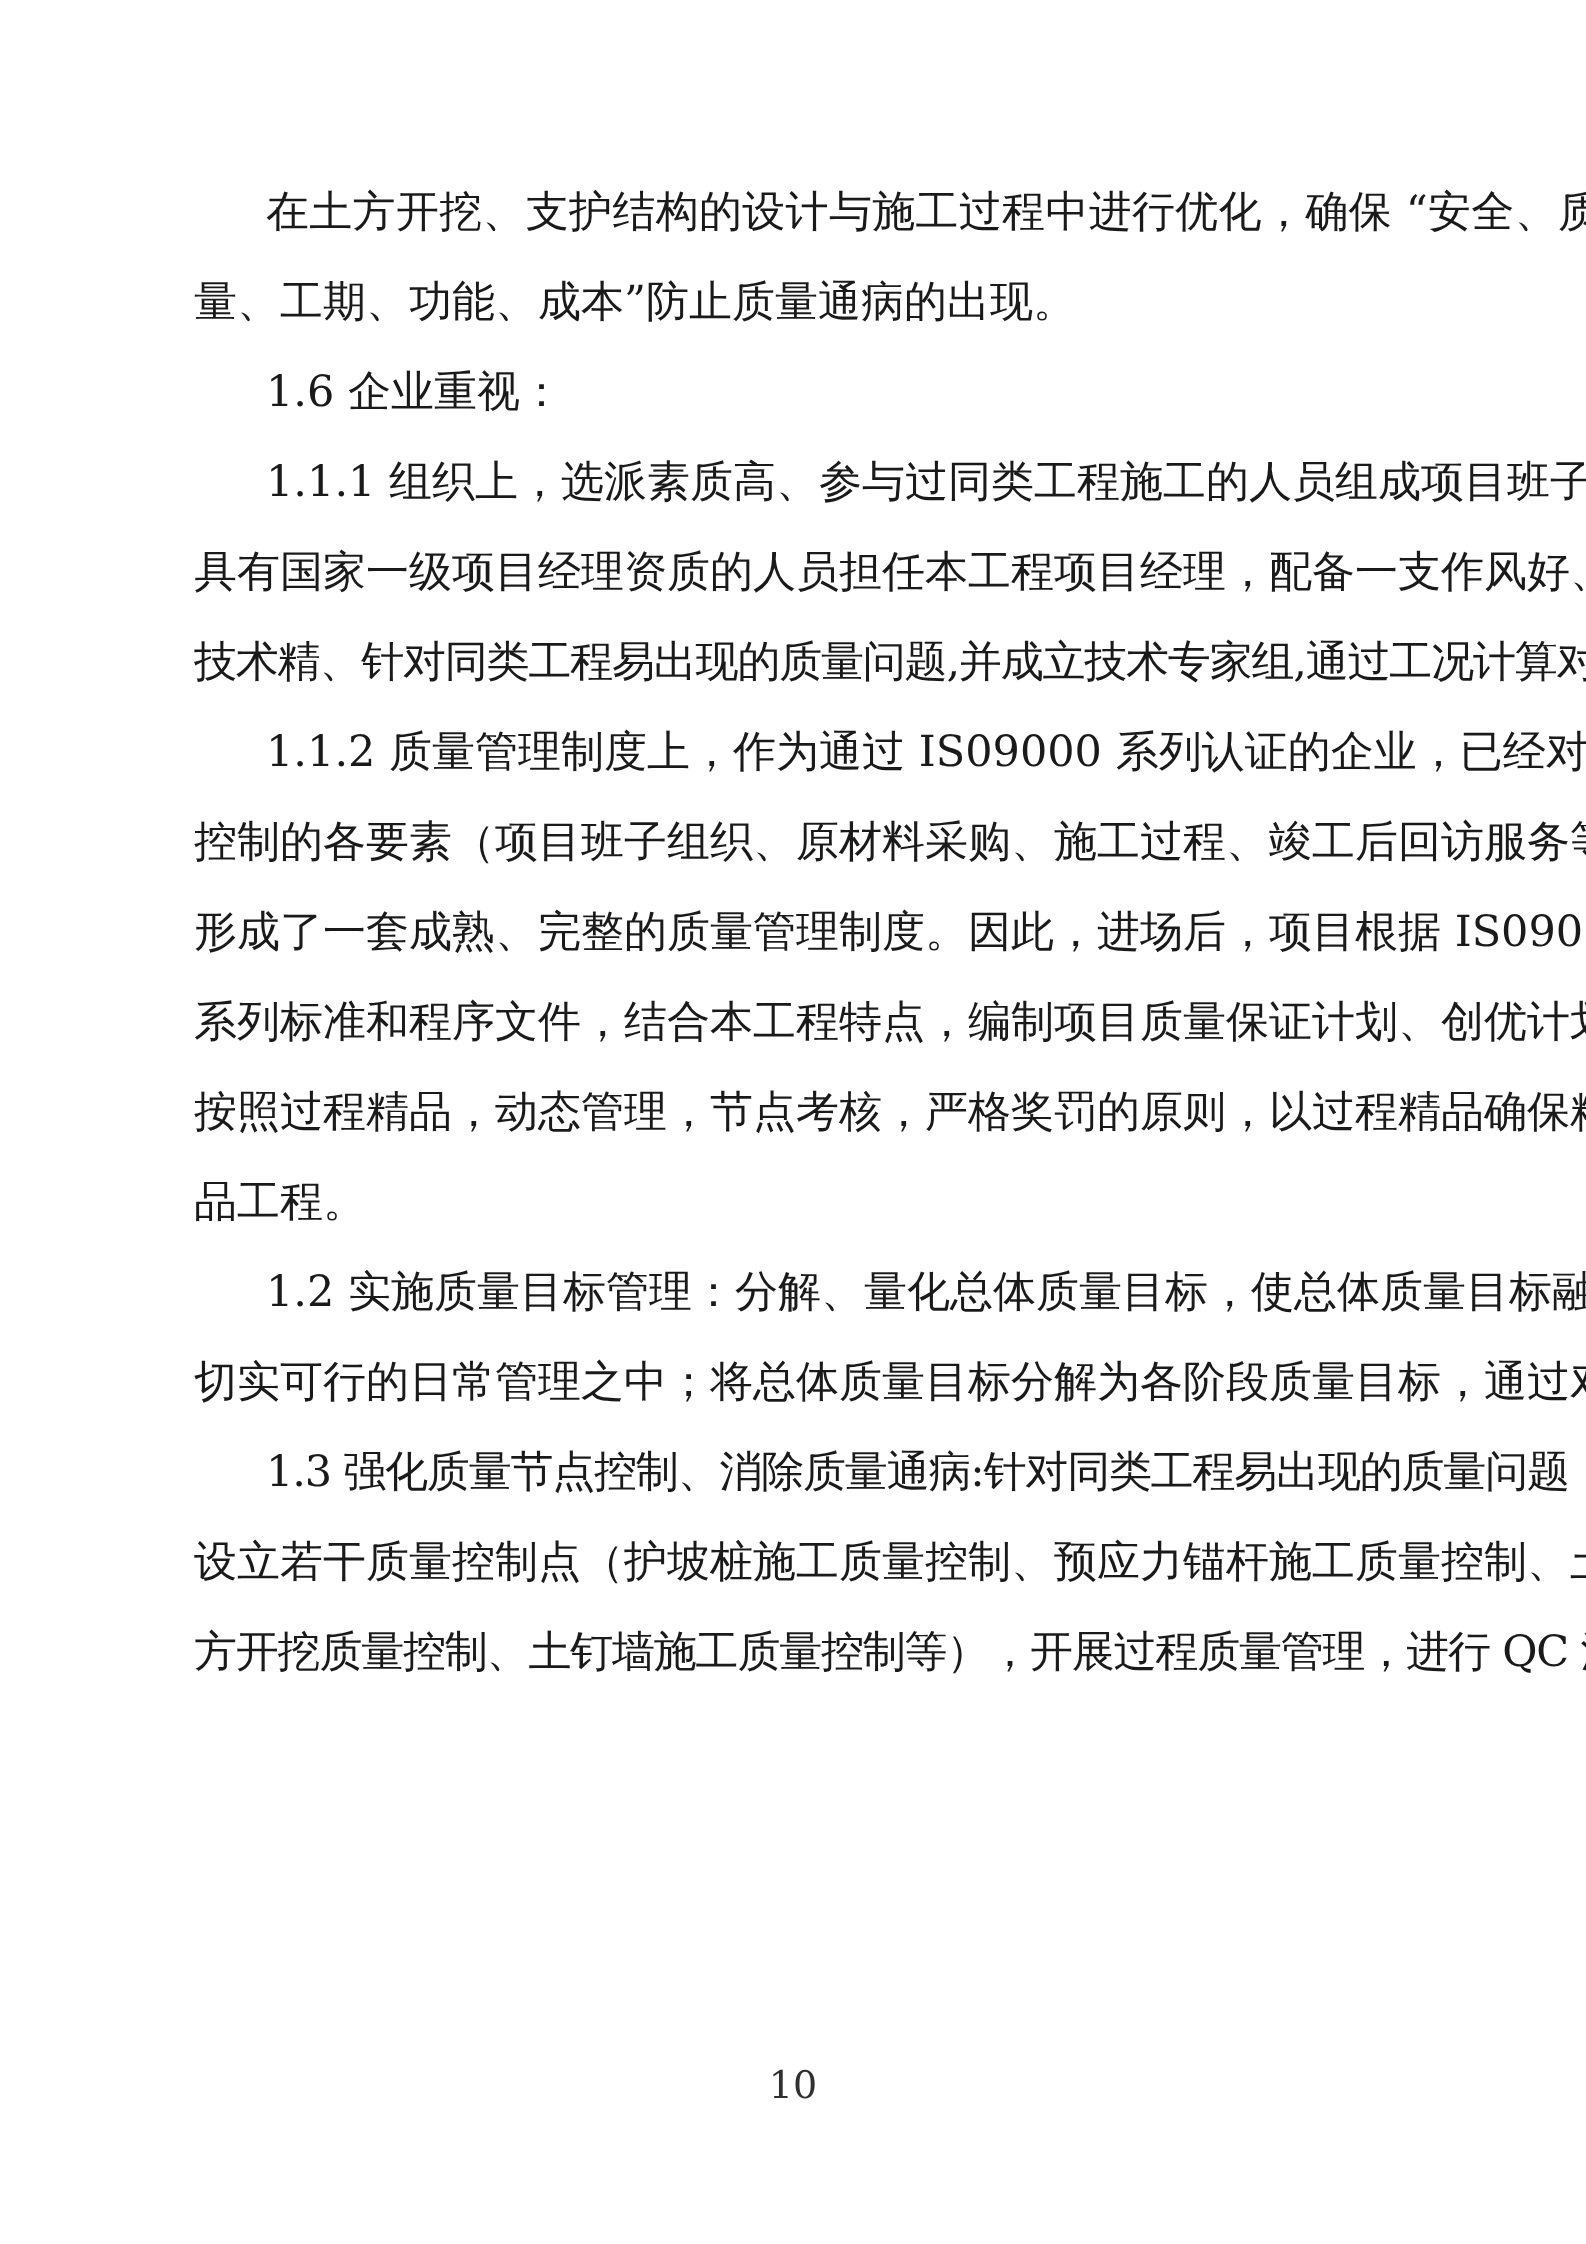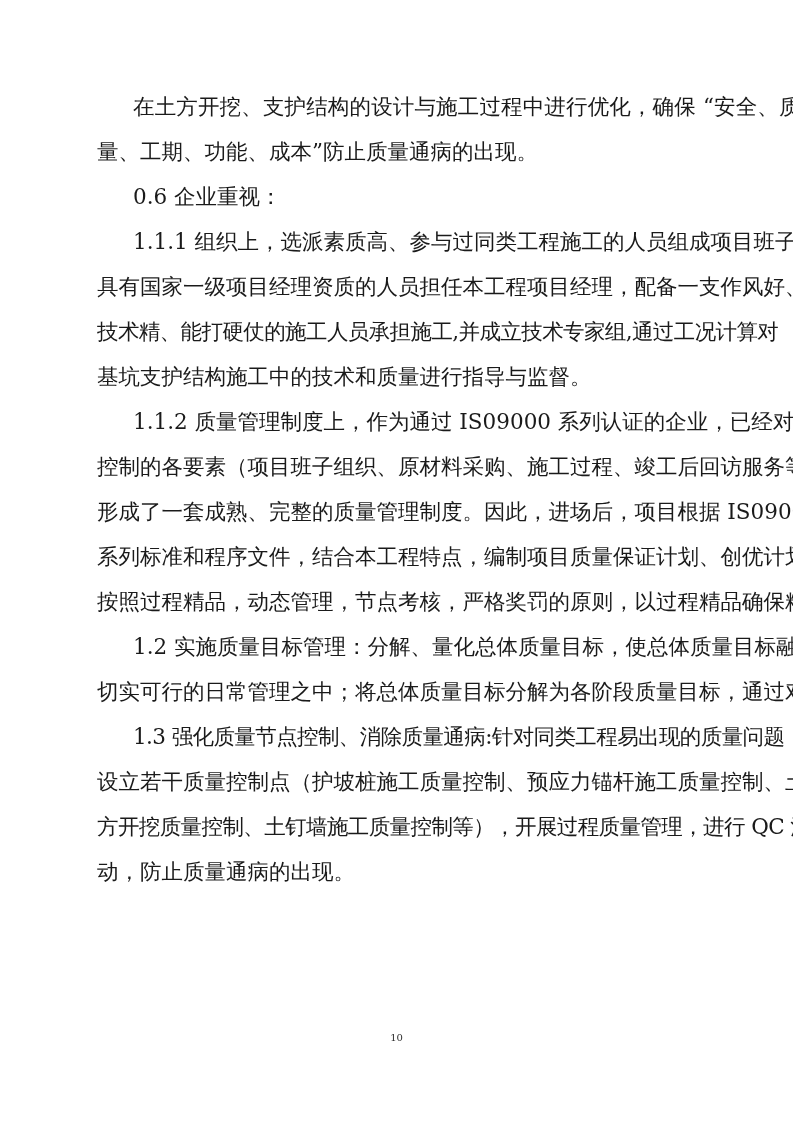--- a/index.html
+++ b/index.html
@@ -45,43 +45,42 @@
   }
   
   .ln.j1  { letter-spacing: 0.15px; }
   .ln.tight { letter-spacing: -0.6px; }
   .pagenum {
     position: absolute;
     left: 0;
     top: 1032px;
     width: 793px;
     text-align: center;
-    font-size: 10px;
+    font-size: 19px;
     font-family: "DejaVu Serif", "Liberation Serif", serif;
     color: #303030;
   }
 </style>
 </head>
 <body>
 
 <div class="page">
   <div class="content" id="body-container">
       <span class="ln indent j1">在土方开挖、支护结构的设计与施工过程中进行优化，确保 “安全、质</span>
       <span class="ln">量、工期、功能、成本”防止质量通病的出现。</span>
-      <span class="ln indent">0.6 企业重视：</span>
+      <span class="ln indent">1.6 企业重视：</span>
       <span class="ln indent">1.1.1 组织上，选派素质高、参与过同类工程施工的人员组成项目班子，</span>
       <span class="ln">具有国家一级项目经理资质的人员担任本工程项目经理，配备一支作风好、</span>
-      <span class="ln tight">技术精、能打硬仗的施工人员承担施工,并成立技术专家组,通过工况计算对</span>
-      <span class="ln">基坑支护结构施工中的技术和质量进行指导与监督。</span>
+      <span class="ln tight">技术精、针对同类工程易出现的质量问题,并成立技术专家组,通过工况计算对</span>
       <span class="ln indent">1.1.2 质量管理制度上，作为通过 IS09000 系列认证的企业，已经对质量</span>
       <span class="ln">控制的各要素（项目班子组织、原材料采购、施工过程、竣工后回访服务等）</span>
       <span class="ln">形成了一套成熟、完整的质量管理制度。因此，进场后，项目根据 IS09000</span>
       <span class="ln">系列标准和程序文件，结合本工程特点，编制项目质量保证计划、创优计划。</span>
       <span class="ln">按照过程精品，动态管理，节点考核，严格奖罚的原则，以过程精品确保精</span>
+      <span class="ln">品工程。</span>
       <span class="ln indent">1.2 实施质量目标管理：分解、量化总体质量目标，使总体质量目标融于</span>
       <span class="ln">切实可行的日常管理之中；将总体质量目标分解为各阶段质量目标，通过对</span>
       <span class="ln indent tight">1.3 强化质量节点控制、消除质量通病:针对同类工程易出现的质量问题，</span>
       <span class="ln">设立若干质量控制点（护坡桩施工质量控制、预应力锚杆施工质量控制、土</span>
       <span class="ln tight">方开挖质量控制、土钉墙施工质量控制等），开展过程质量管理，进行 QC 活</span>
-      <span class="ln">动，防止质量通病的出现。</span>
     </div>
   <div class="pagenum">10</div>
 </div>
 
 </body></html>

